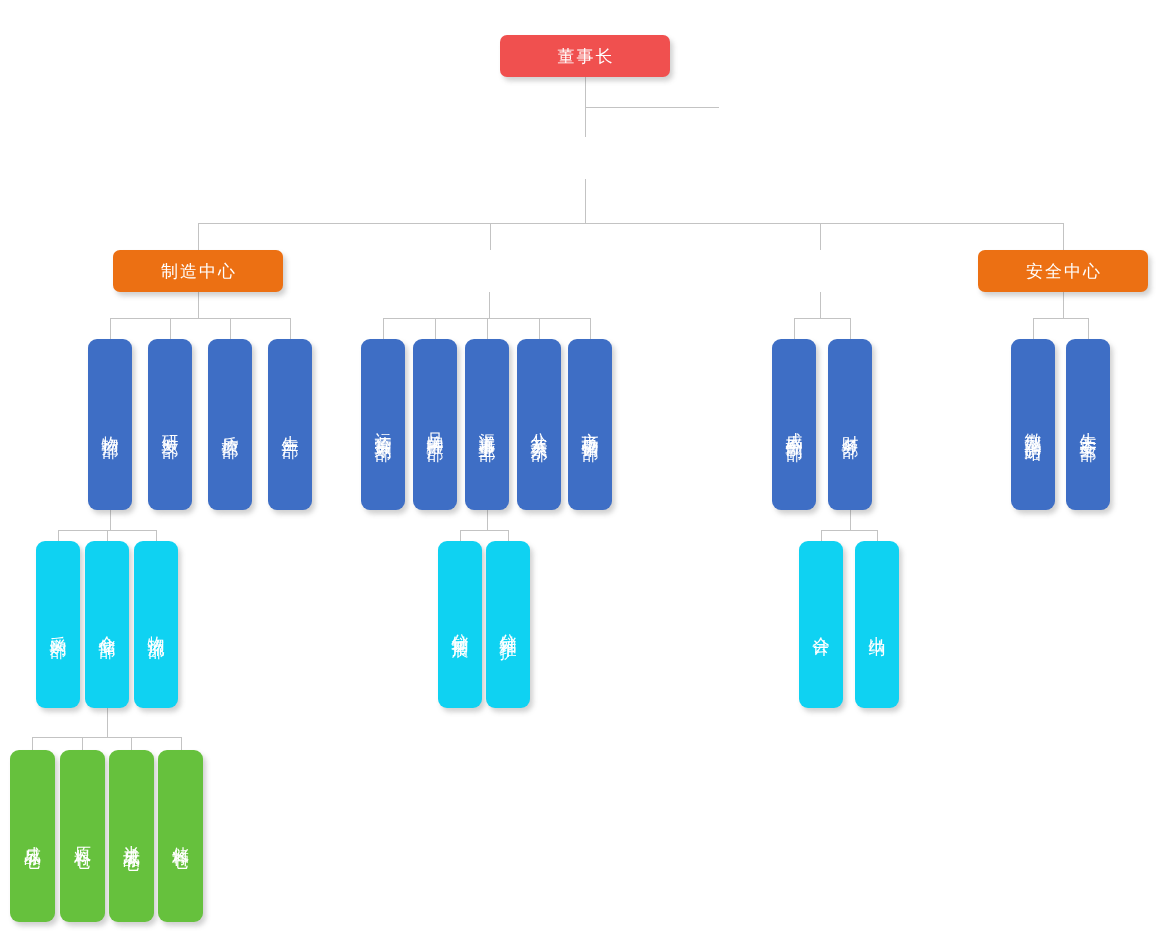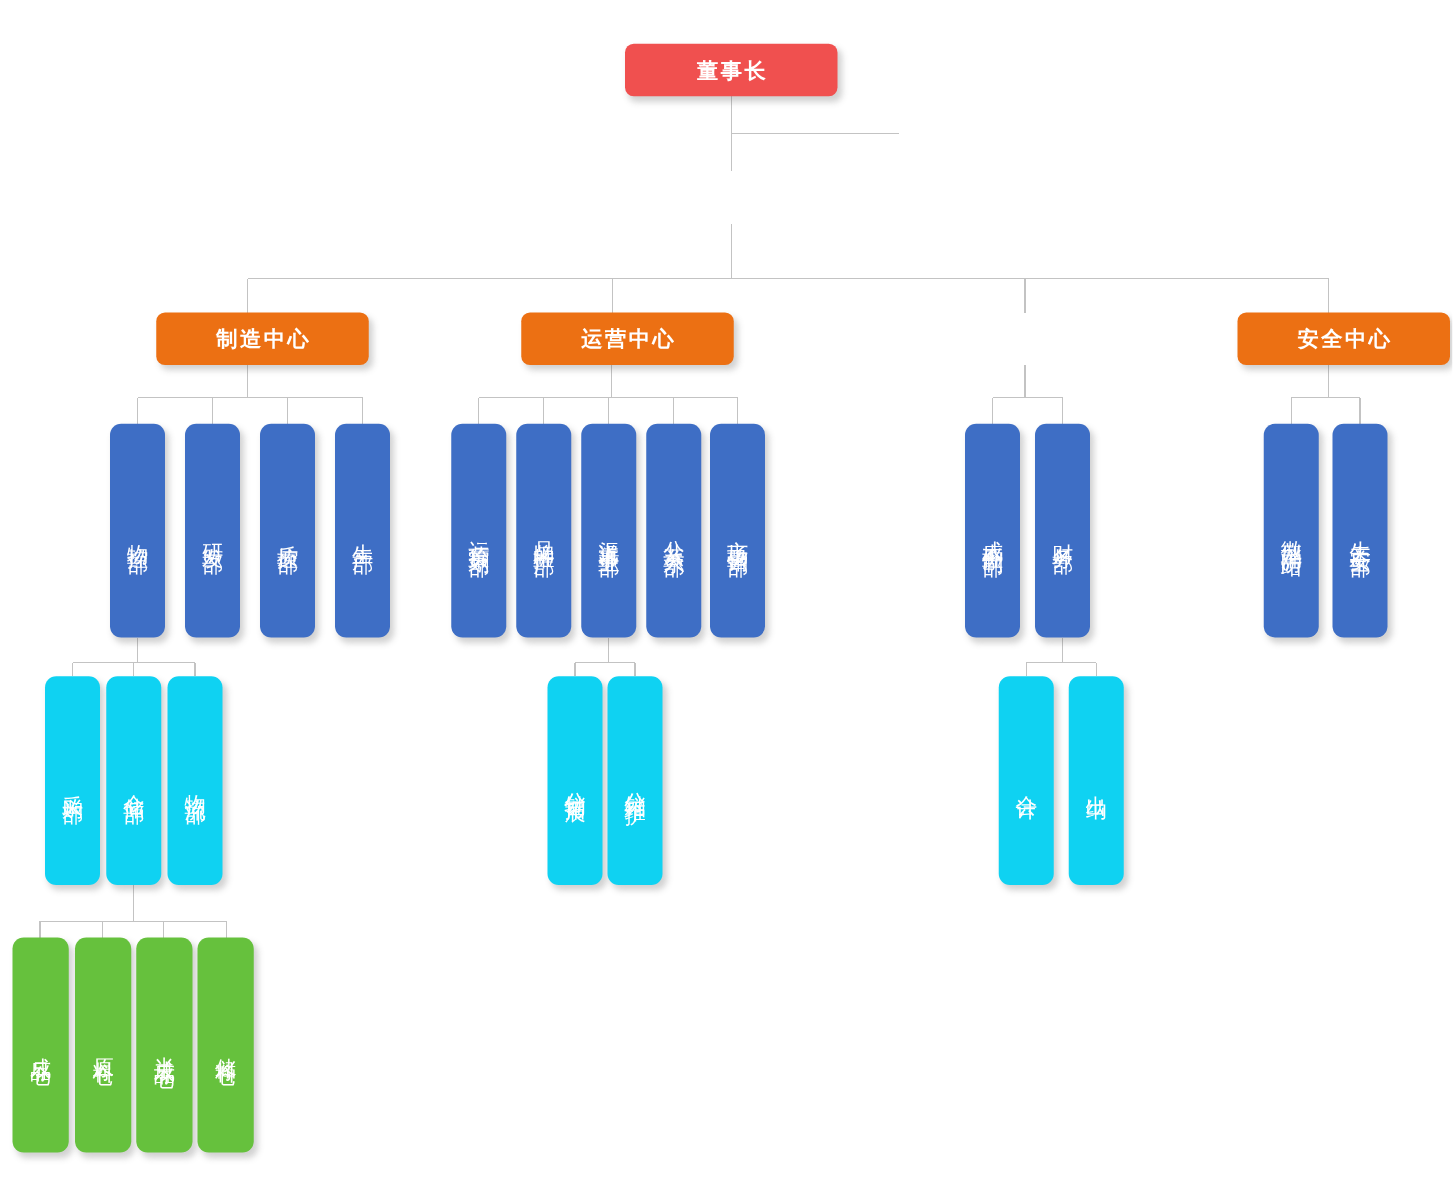--- a/index.html
+++ b/index.html
@@ -4,26 +4,26 @@
 <style>
   html,body{margin:0;padding:0;background:#ffffff;}
   body{font-family:"Liberation Sans","DejaVu Sans",sans-serif;}
   .canvas{position:relative;width:1162px;height:943px;background:var(--background,#ffffff);overflow:hidden;}
   .connectors{position:absolute;left:0;top:0;width:1162px;height:943px;}
   .node{
     position:absolute;display:flex;align-items:center;justify-content:center;
     color:var(--text,#ffffff);font-size:17px;line-height:1;
     box-shadow:3px 4px 5px rgba(90,90,90,0.28);
   }
-  .h-node{width:170px;height:42px;border-radius:7px;font-weight:bold;}
+  .h-node{width:170px;height:42px;border-radius:7px;}
   .h-node span{letter-spacing:2px;padding-left:2px;}
   .v-node{width:44px;border-radius:9px;}
   .v-node span{writing-mode:vertical-lr;text-orientation:upright;letter-spacing:3px;padding-top:3px;}
   .lv1{background:var(--level1,#f0504f);}
-  .lv2{background:var(--level2,#ec7013);margin-left:12px;}
+  .lv2{background:var(--level2,#ec7013);}
   .lv3{background:var(--level3,#3e6ec5);height:171px;top:339px;}
   .lv4{background:var(--level4,#0fd2f2);height:167px;top:541px;}
   .lv5{background:var(--level5,#66c13d);width:45px;height:172px;top:750px;}
 </style>
 </head>
 <body>
 
 <div class="canvas">
 
   <svg class="connectors" viewBox="0 0 1162 943" xmlns="http://www.w3.org/2000/svg">
@@ -51,23 +51,20 @@
       M32 737 H181  M32 737 V750  M82 737 V750  M131 737 V750  M181 737 V750
     "></path>
   </svg>
 
   <div class="node h-node lv1" style="left:500px;top:35px">
       <span>董事长</span>
     </div>
 
   <div class="node h-node lv2" style="left:113px;top:250px">
       <span>制造中心</span>
-    </div>
-  <div class="node h-node lv2" style="left:405px;top:250px">
-      <span>运营中心</span>
     </div>
   <div class="node h-node lv2" style="left:978px;top:250px">
       <span>安全中心</span>
     </div>
 
   <div class="node v-node lv3" style="left:88px">
       <span>物控部</span>
     </div>
   <div class="node v-node lv3" style="left:148px">
       <span>研发部</span>

